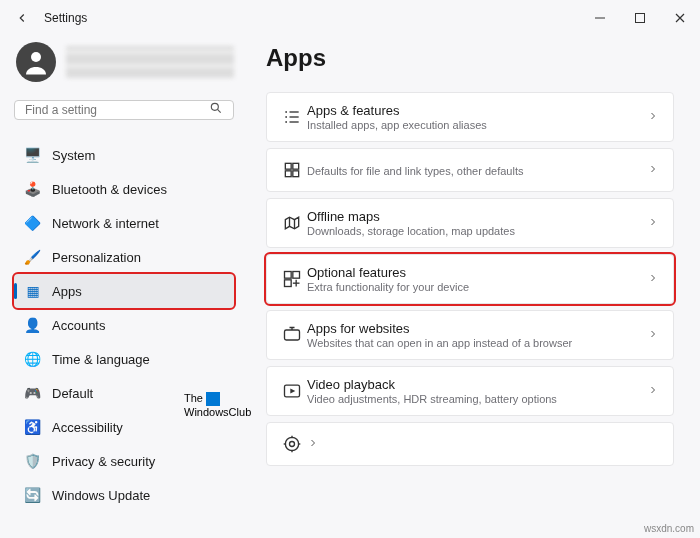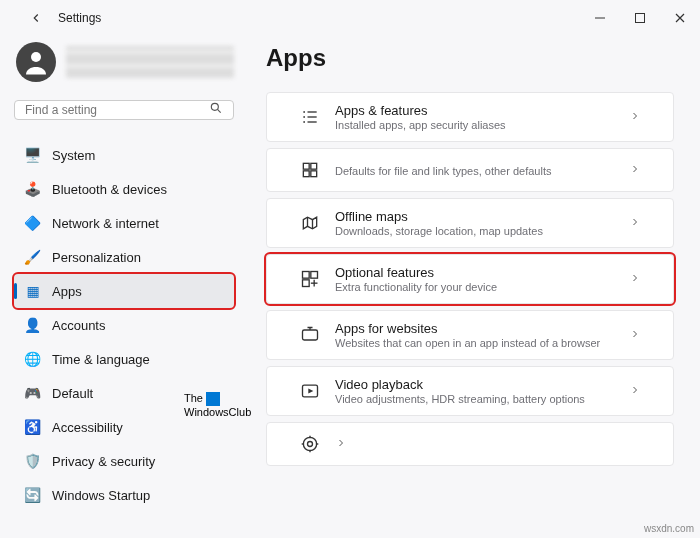--- a/index.html
+++ b/index.html
@@ -1,18 +1,18 @@
 <!DOCTYPE html>
 <html><head>
 <meta charset="utf-8">
 <style>
   * { box-sizing: border-box; margin: 0; padding: 0; font-family: "Segoe UI", Arial, sans-serif; }
   body { width: 700px; height: 538px; background: #f7f7f9; overflow: hidden; position: relative; color: #1a1a1a; }
 
-  .titlebar { height: 36px; display: flex; align-items: center; padding: 0 24px; }
+  .titlebar { height: 36px; display: flex; align-items: center; padding: 0 10px; }
   .titlebar .back { width: 24px; height: 24px; display: flex; align-items: center; justify-content: center; margin-right: 10px; cursor: pointer; }
   .titlebar .title { font-size: 12px; }
   .window-controls { position: absolute; top: 4px; right: 0; display: flex; }
   .window-controls div { width: 40px; height: 28px; display: flex; align-items: center; justify-content: center; font-size: 11px; cursor: pointer; }
 
   .layout { display: flex; height: calc(538px - 36px); }
   .sidebar { width: 248px; padding: 6px 14px 0 14px; }
   .profile { display: flex; align-items: center; gap: 10px; margin-bottom: 18px; padding-left: 2px; }
   .avatar { width: 40px; height: 40px; border-radius: 50%; background: #444; display: flex; align-items: center; justify-content: center; }
   .profile-text { flex: 1; height: 32px; background: repeating-linear-gradient(0deg,#ddd 0,#ddd 10px,#eee 10px,#eee 14px); border-radius: 2px; filter: blur(2px); }
@@ -26,21 +26,21 @@
   .nav li.active { background: #e8e9ec; }
   .nav li .indicator { width: 3px; height: 16px; background: #0067c0; border-radius: 2px; margin-left: -10px; margin-right: -3px; visibility: hidden; }
   .nav li.active .indicator { visibility: visible; }
   .nav li .nicon { width: 18px; height: 18px; display: flex; align-items: center; justify-content: center; font-size: 14px; }
   .nav li.selected-outline { outline: 2px solid #d22; outline-offset: 0; }
 
   .main { flex: 1; padding: 8px 26px 0 18px; overflow: hidden;}
   .page-title { font-size: 24px; font-weight: 600; margin-bottom: 20px; }
 
   .cards { display: flex; flex-direction: column; gap: 6px; }
-  .card { background: #fff; border: 1px solid #e6e6e8; border-radius: 4px; padding: 10px 32px; display: flex; align-items: center; gap: 14px; cursor: pointer; }
+  .card { background: #fff; border: 1px solid #e6e6e8; border-radius: 4px; padding: 10px 14px; display: flex; align-items: center; gap: 4px; cursor: pointer; }
   .card.highlight { outline: 2px solid #d22; outline-offset: 0; }
   .card .cicon { width: 22px; height: 22px; color: #333; display:flex; align-items:center; justify-content:center; }
   .card .ctext { flex: 1; }
   .card .ctext .ct { font-size: 13px; font-weight: 500; }
   .card .ctext .cs { font-size: 11px; color: #6f6f75; margin-top: 1px;}
   .card .chev { color: #555; }
 
   .watermark { position: absolute; left: 184px; top: 392px; font-size: 11px; color: #000; line-height: 1.2; }
   .watermark .sq { display:inline-block; width:14px; height:14px; background:#0078d4; vertical-align:middle; }
   .corner { position: absolute; right: 6px; bottom: 4px; font-size: 10px; color: #888; }
@@ -143,42 +143,42 @@
           <span>Accessibility</span>
         </li>
         <li>
           <span class="indicator"></span>
           <span class="nicon" style="color:#555">🛡️</span>
           <span>Privacy &amp; security</span>
         </li>
         <li>
           <span class="indicator"></span>
           <span class="nicon" style="color:#0067c0">🔄</span>
-          <span>Windows Startup</span>
+          <span>Windows Update</span>
         </li>
       </ul>
   </aside>
 
   <main class="main">
     <h1 class="page-title">Apps</h1>
     <div class="cards" id="cards">
         <div class="card">
           <span class="cicon">
             <svg width="20" height="20" viewBox="0 0 24 24" fill="none" stroke="#333" stroke-width="1.6">
               <line x1="4" y1="6" x2="6" y2="6"></line>
               <line x1="9" y1="6" x2="20" y2="6"></line>
               <line x1="4" y1="12" x2="6" y2="12"></line>
               <line x1="9" y1="12" x2="20" y2="12"></line>
               <line x1="4" y1="18" x2="6" y2="18"></line>
               <line x1="9" y1="18" x2="20" y2="18"></line>
             </svg>
           </span>
           <div class="ctext">
             <div class="ct">Apps &amp; features</div>
-            <div class="cs">Installed apps, app security aliases</div>
+            <div class="cs">Installed apps, app execution aliases</div>
           </div>
           <span class="chev"><svg width="12" height="12" viewBox="0 0 24 24" fill="none" stroke="#555" stroke-width="2">
               <path d="M9 6l6 6-6 6"></path>
             </svg></span>
         </div>
         <div class="card">
           <span class="cicon">
             <svg width="20" height="20" viewBox="0 0 24 24" fill="none" stroke="#333" stroke-width="1.6">
               <rect x="4" y="4" width="7" height="7"></rect>
               <rect x="13" y="4" width="7" height="7"></rect>

